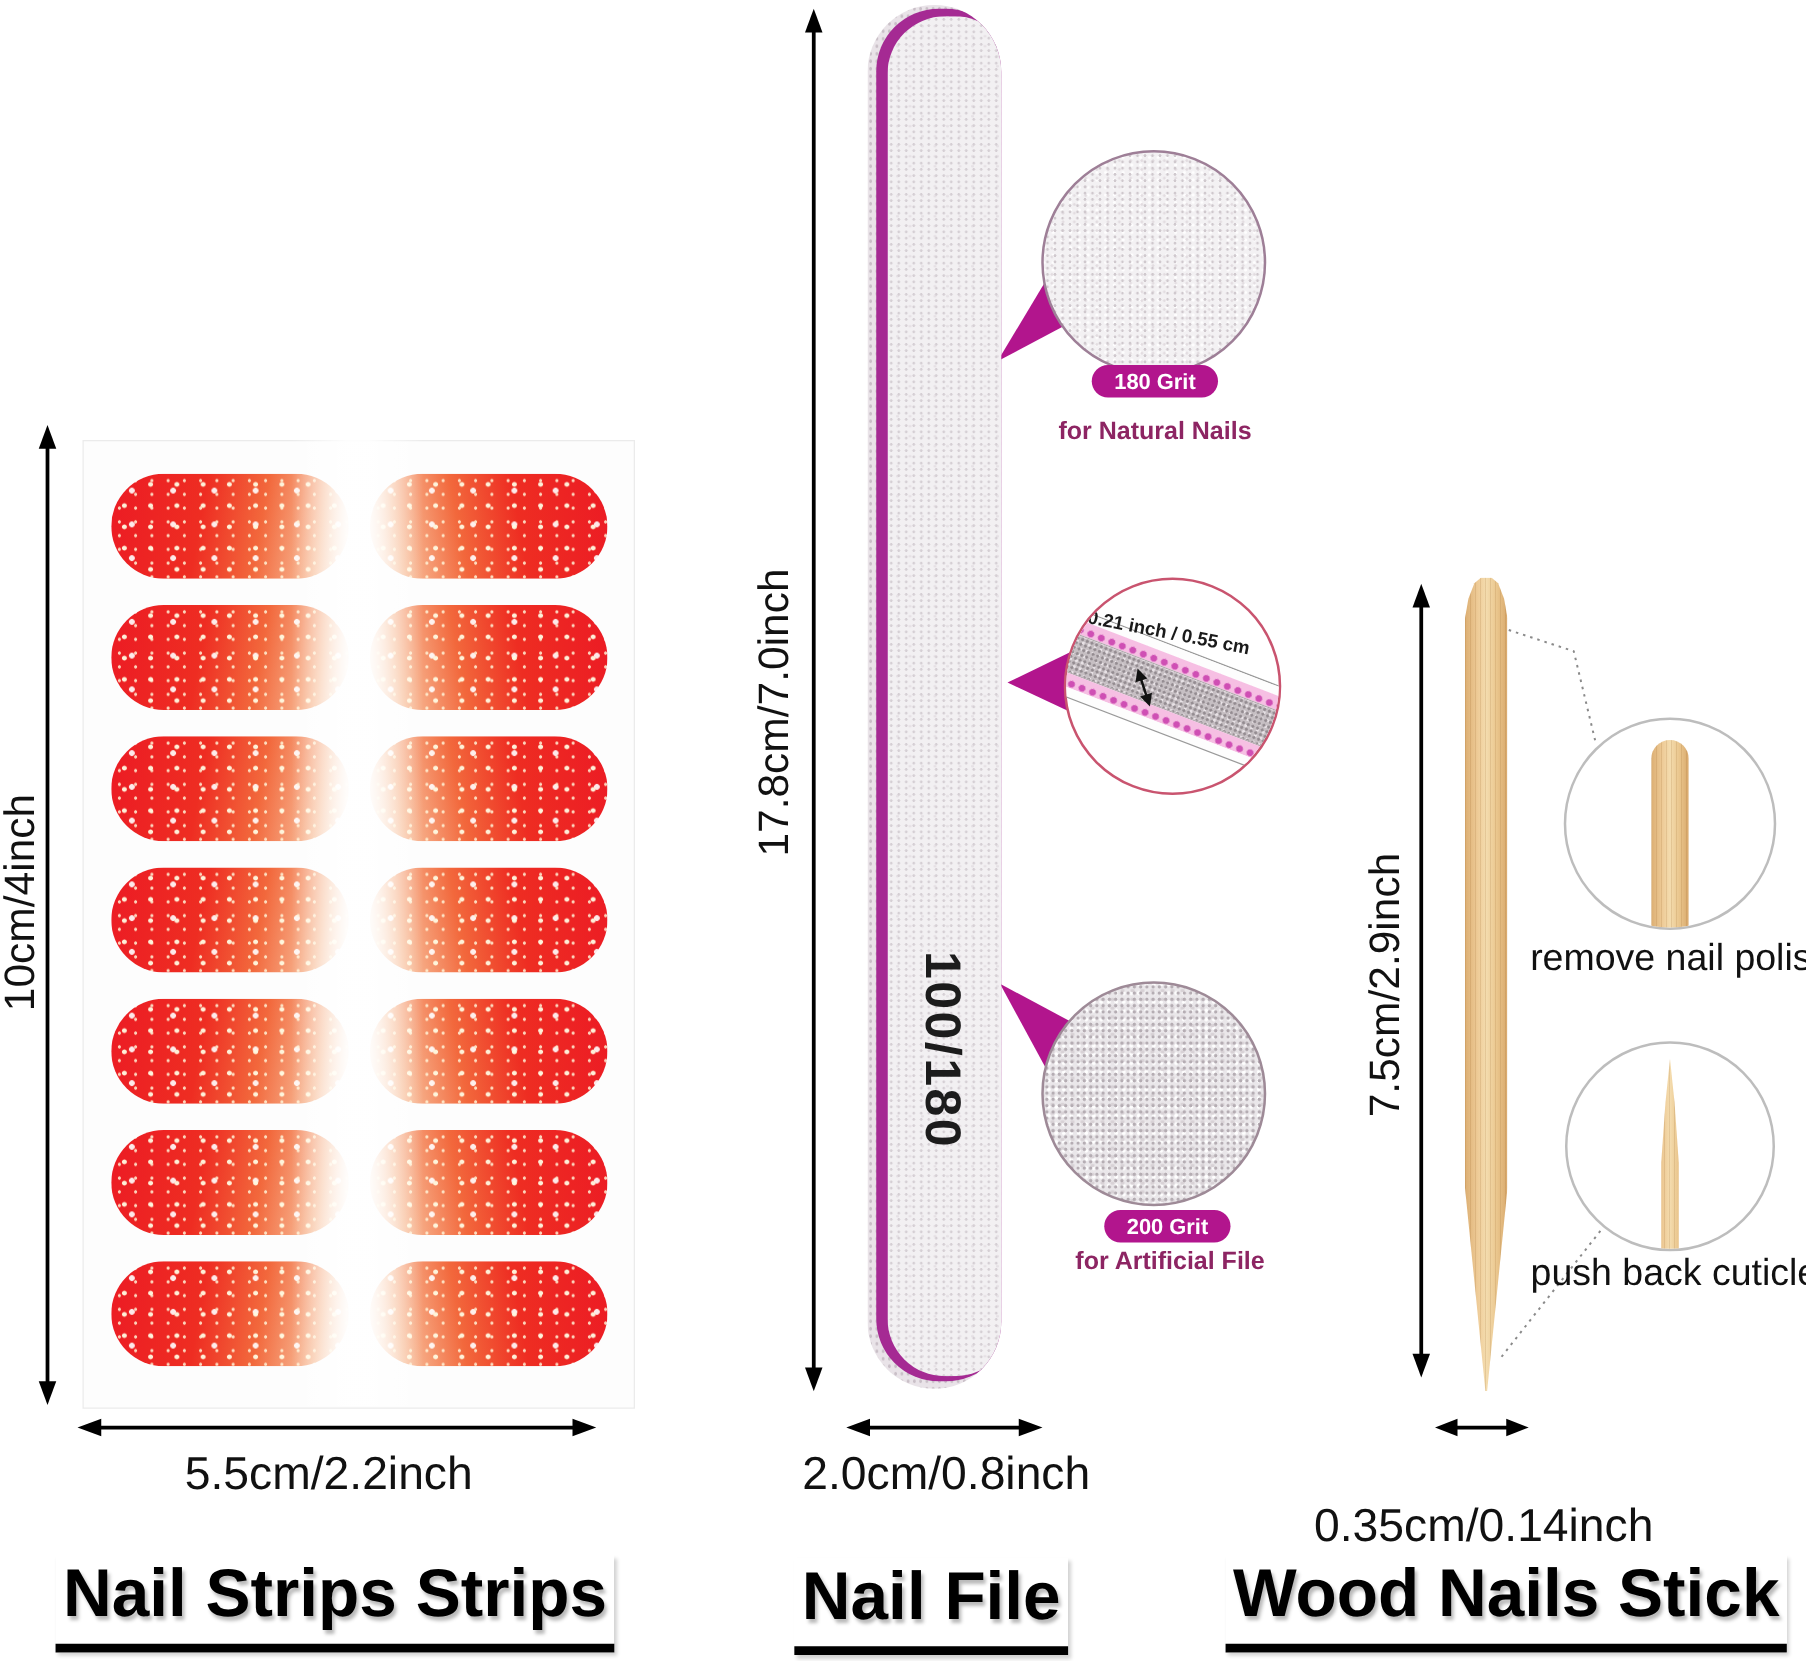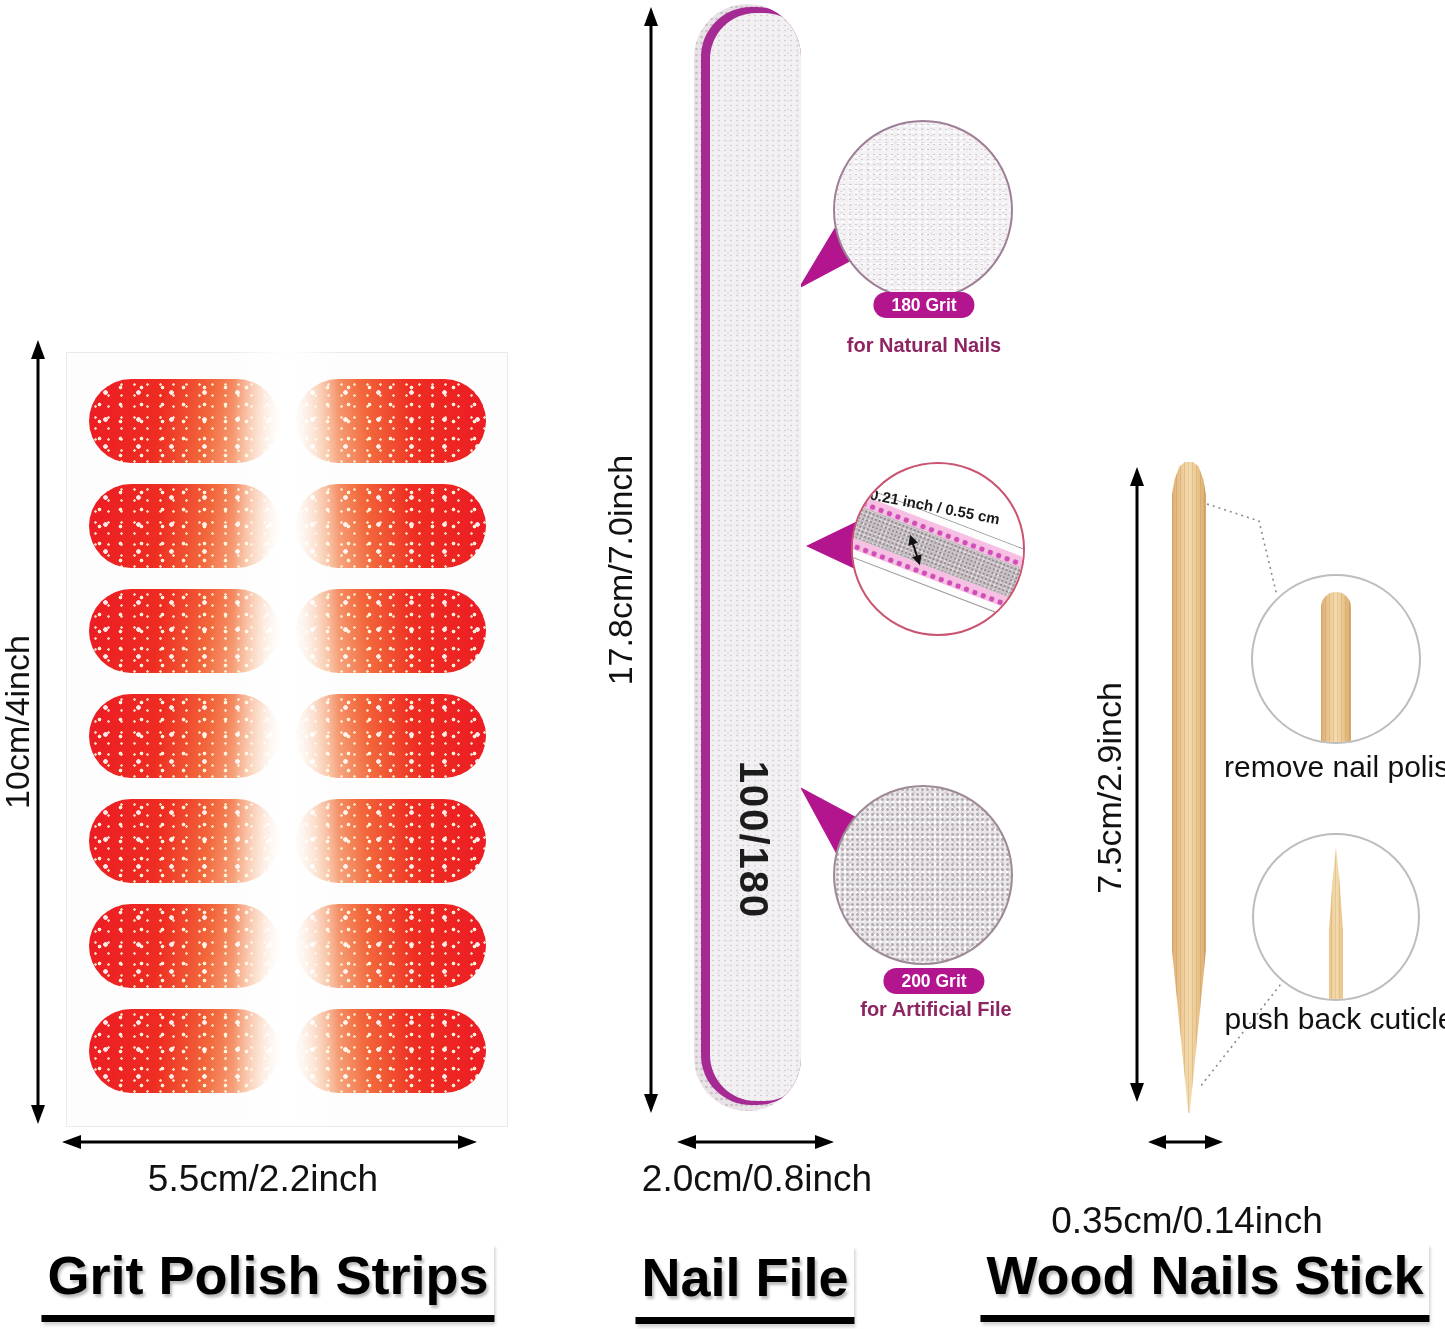--- a/index.html
+++ b/index.html
@@ -160,21 +160,21 @@
     <div class="strip left" style="left: 22px; top: 446px;"></div>
     <div class="strip right" style="left: 229px; top: 446px;"></div>
     <div class="strip left" style="left: 22px; top: 551px;"></div>
     <div class="strip right" style="left: 229px; top: 551px;"></div>
     <div class="strip left" style="left: 22px; top: 656px;"></div>
     <div class="strip right" style="left: 229px; top: 656px;"></div>
   </div>
 <div class="abs" id="sheet-glow"></div>
 <div class="vlabel" style="left:17px;top:722px;">10cm/4inch</div>
 <div class="hlabel" style="left:263px;top:1158px;">5.5cm/2.2inch</div>
-<div class="title" style="left:268px;top:1244px;">Grit Polish Strips</div>
+<div class="title" style="left:268px;top:1244px;">Nail Strips Strips</div>
 
 <div class="abs" id="file">
   <div id="file-stripe"></div>
   <div id="file-face"></div>
 </div>
 <div class="abs" id="file-print">100/180</div>
 
 <div class="circle" id="c180"></div>
 <div class="pill" style="left:924px;top:292px;">180 Grit</div>
 <div class="pill-cap" style="left:924px;top:334px;">for Natural Nails</div>

